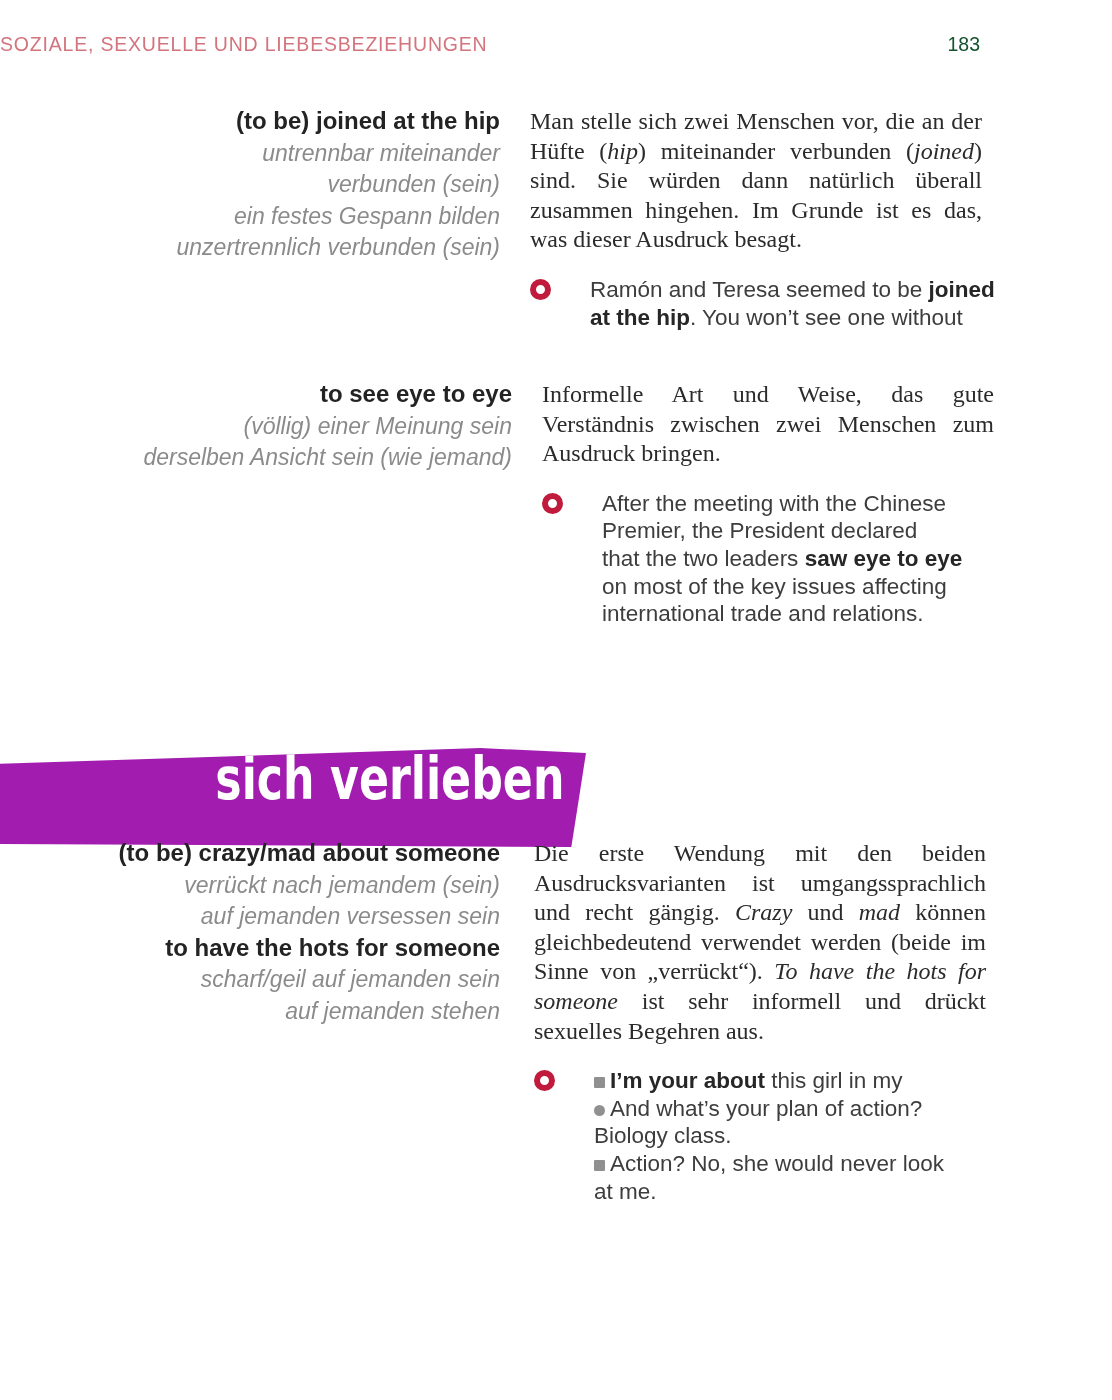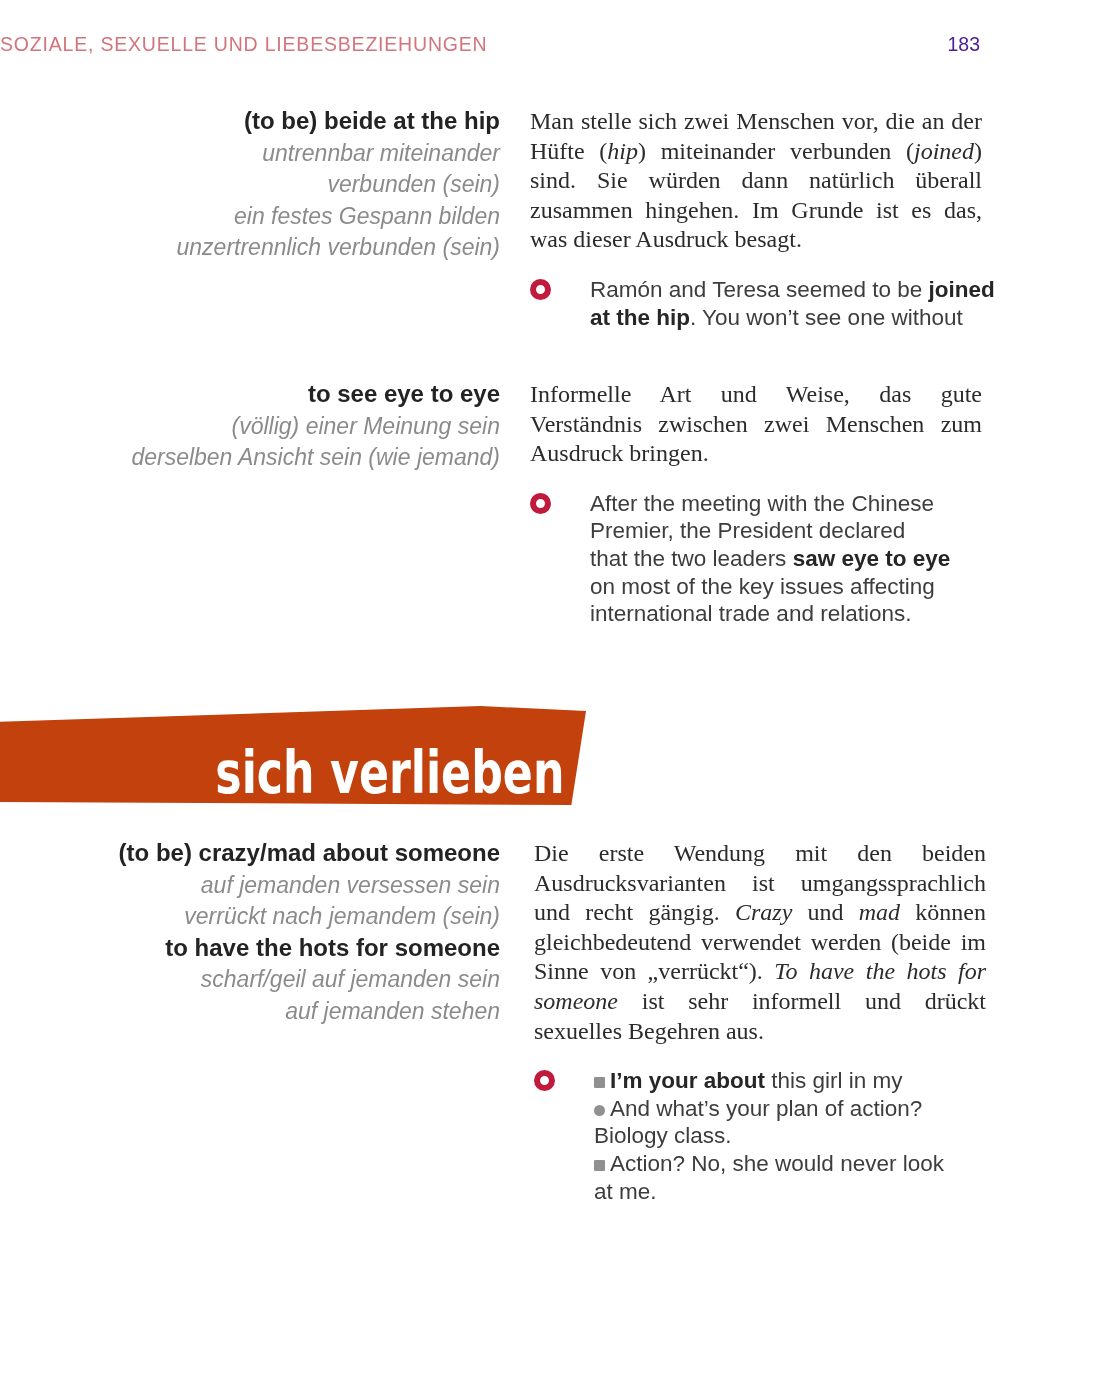--- a/index.html
+++ b/index.html
@@ -2,21 +2,21 @@
 <html lang="de"><head>
 <meta charset="utf-8">
 <style>
   html,body{margin:0;padding:0;}
   body{font-family:"Liberation Sans",sans-serif;background:#fff;}
   .page{position:relative;width:1112px;height:1400px;background:#ffffff;overflow:hidden;}
 
   
   .header{position:absolute;top:33px;left:0;width:980px;display:flex;justify-content:space-between;align-items:baseline;gap:34px;}
   .chapter-title{font-size:19.5px;letter-spacing:.8px;color:#d2757e;font-weight:400;}
-  .page-number{font-size:19.5px;color:#4c1d95;font-weight:400;}
+  .page-number{font-size:19.5px;color:#14532d;font-weight:400;}
 
   
   .entry{position:absolute;left:0;display:grid;grid-template-columns:500px 452px;column-gap:30px;}
   .left-col{text-align:right;}
   .left-col .line{line-height:28.5px;white-space:nowrap;}
   .hw{font-weight:700;color:#232323;font-size:24px;}
   .g{font-style:italic;color:#8b8b8b;font-size:23px;margin-top:48px;}
 
   .expl{margin:0;font-family:"Liberation Serif",serif;font-size:24px;line-height:29.6px;color:#2b2b2b;text-align:justify;}
   .expl .i{font-style:italic;}
@@ -24,57 +24,57 @@
   .example{display:flex;margin-top:21px;}
   .audio-icon{flex:0 0 auto;width:21px;height:21px;border-radius:50%;border:6.5px solid #c01a3c;background:#fff;box-sizing:border-box;margin-top:3px;}
   .ex-text{margin-left:15px;font-size:22.5px;line-height:27.6px;color:#3d3d3d;}
   .ex-text .line{white-space:nowrap;margin-left:24px;}
   .ex-text .b{font-weight:700;color:#262626;}
   .glyph{display:inline-block;width:11px;height:11px;background:#909090;margin-right:5px;}
   .square-bullet-icon{border-radius:1px;}
   .circle-bullet-icon{border-radius:50%;}
 
   
-  .banner{position:absolute;top:706px;left:0;width:586px;height:99px;background:#c2410c;
+  .banner{position:absolute;top:748px;left:0;width:586px;height:99px;background:#a21caf;
           clip-path:polygon(0 16%,82% 0%,100% 5%,97.5% 100%,0 97%);
-          display:flex;align-items:flex-end;justify-content:flex-end;}
+          display:flex;align-items:flex-start;justify-content:flex-end;}
   .banner-text{font-family:"DejaVu Sans",sans-serif;font-weight:700;font-size:54px;color:#ffffff;
                padding-right:26px;letter-spacing:0px;transform:scaleX(.82) scaleY(1.08);transform-origin:right center;}
 </style>
 </head>
 <body>
 
 <div class="page">
 
   <div class="header">
     <span class="chapter-title">SOZIALE, SEXUELLE UND LIEBESBEZIEHUNGEN</span>
     <span class="page-number">183</span>
   </div>
 
   <section class="entry" style="top:107px;">
     <div class="left-col">
-        <div class="line"><span class="hw">(to be) beide at the hip</span></div>
+        <div class="line"><span class="hw">(to be) joined at the hip</span></div>
         <div class="line"><span class="g">untrennbar miteinander</span></div>
         <div class="line"><span class="g">verbunden (sein)</span></div>
         <div class="line"><span class="g">ein festes Gespann bilden</span></div>
         <div class="line"><span class="g">unzertrennlich verbunden (sein)</span></div>
       </div>
     <div class="right-col">
       <p class="expl"><span>Man stelle sich zwei Menschen vor, die an der Hüfte (</span><span class="i">hip</span><span>) miteinander verbunden (</span><span class="i">joined</span><span>) sind. Sie würden dann natürlich überall zusammen hingehen. Im Grunde ist es das, was dieser Ausdruck besagt.</span></p>
       <div class="example">
         <span class="audio-icon"></span>
         <div class="ex-text">
             <div class="line"><span>Ramón and Teresa seemed to be </span><span class="b">joined</span></div>
             <div class="line"><span class="b">at the hip</span><span>. You won’t see one without</span></div>
           </div>
       </div>
     </div>
   </section>
 
-  <section class="entry" style="top:380px;">
+  <section class="entry" style="top:380px;padding-left:12px;">
     <div class="left-col">
         <div class="line"><span class="hw">to see eye to eye</span></div>
         <div class="line"><span class="g">(völlig) einer Meinung sein</span></div>
         <div class="line"><span class="g">derselben Ansicht sein (wie jemand)</span></div>
       </div>
     <div class="right-col">
       <p class="expl"><span>Informelle Art und Weise, das gute Verständnis zwischen zwei Menschen zum Ausdruck bringen.</span></p>
       <div class="example">
         <span class="audio-icon"></span>
         <div class="ex-text">
@@ -88,22 +88,22 @@
     </div>
   </section>
 
   <div class="banner">
     <span class="banner-text">sich verlieben</span>
   </div>
 
   <section class="entry" style="top:839px;gap:34px;">
     <div class="left-col">
         <div class="line"><span class="hw">(to be) crazy/mad about someone</span></div>
+        <div class="line"><span class="g">verrückt nach jemandem (sein)</span></div>
         <div class="line"><span class="g">auf jemanden versessen sein</span></div>
-        <div class="line"><span class="g">verrückt nach jemandem (sein)</span></div>
         <div class="line"><span class="hw">to have the hots for someone</span></div>
         <div class="line"><span class="g">scharf/geil auf jemanden sein</span></div>
         <div class="line"><span class="g">auf jemanden stehen</span></div>
       </div>
     <div class="right-col">
       <p class="expl"><span>Die erste Wendung mit den beiden Ausdrucksvarianten ist umgangssprachlich und recht gängig. </span><span class="i">Crazy</span><span> und </span><span class="i">mad</span><span> können gleichbedeutend verwendet werden (beide im Sinne von „verrückt“). </span><span class="i">To have the hots for someone</span><span> ist sehr informell und drückt sexuelles Begehren aus.</span></p>
       <div class="example">
         <span class="audio-icon"></span>
         <div class="ex-text">
             <div class="line"><span class="glyph square-bullet-icon"></span><span class="b">I’m your about</span><span> this girl in my</span></div>

